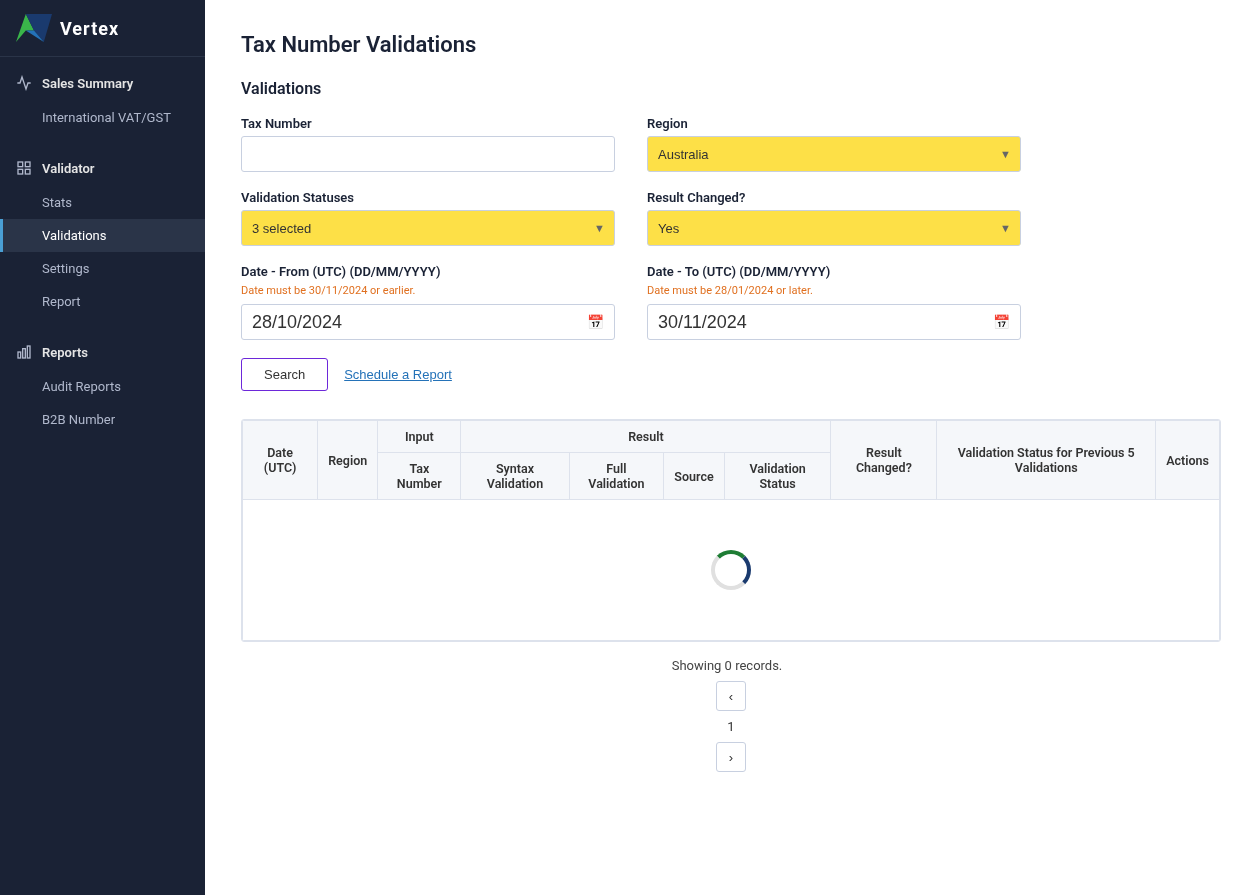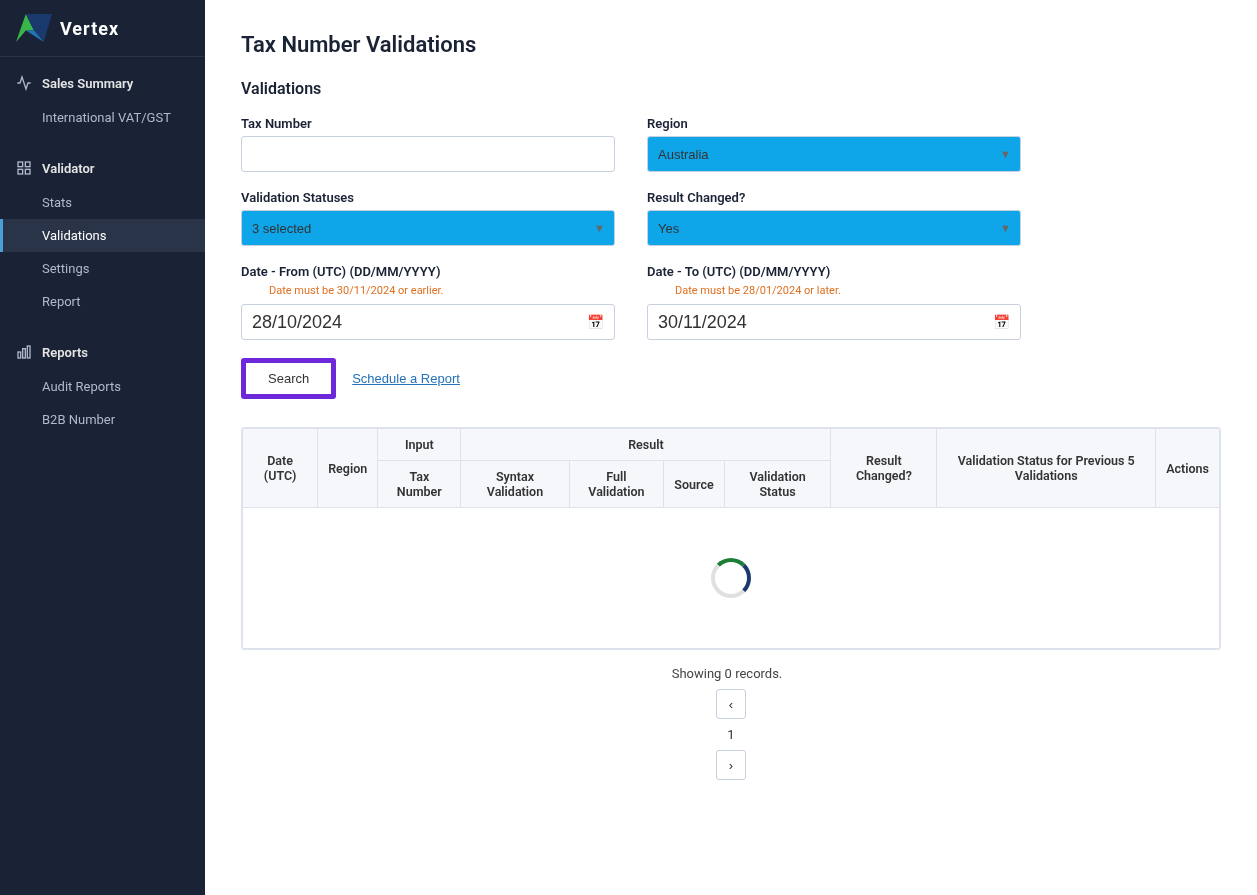--- a/index.html
+++ b/index.html
@@ -103,39 +103,38 @@
     .form-select-wrap {
       position: relative;
     }
     .form-select {
       width: 100%;
       border: 1px solid #c8d0e0;
       border-radius: 3px;
       padding: 8px 32px 8px 10px;
       font-size: 13px;
       color: #333;
-      background: #0ea5e9;
+      background: #fde047;
       appearance: none;
       height: 36px;
       cursor: pointer;
     }
     .select-arrow {
       position: absolute;
       right: 10px;
       top: 50%;
       transform: translateY(-50%);
       pointer-events: none;
       color: #666;
       font-size: 11px;
     }
     .date-hint {
       font-size: 11px;
       color: #e07020;
       margin-bottom: 2px;
-      margin-left: 28px;
     }
     .date-input-wrap {
       position: relative;
     }
     .date-input {
       border: 1px solid #c8d0e0;
       border-radius: 3px;
       padding: 8px 36px 8px 10px;
       font-size: 18px;
       color: #333;
@@ -155,21 +154,21 @@
 
     
     .btn-row {
       display: flex;
       align-items: center;
       gap: 16px;
       margin-top: 8px;
     }
     .btn-search {
       background: #fff;
-      border: 5px solid #6d28d9;
+      border: 1px solid #6d28d9;
       border-radius: 3px;
       padding: 8px 22px;
       font-size: 13px;
       font-weight: 500;
       color: #333;
       cursor: pointer;
     }
     .btn-link {
       background: none;
       border: none;

